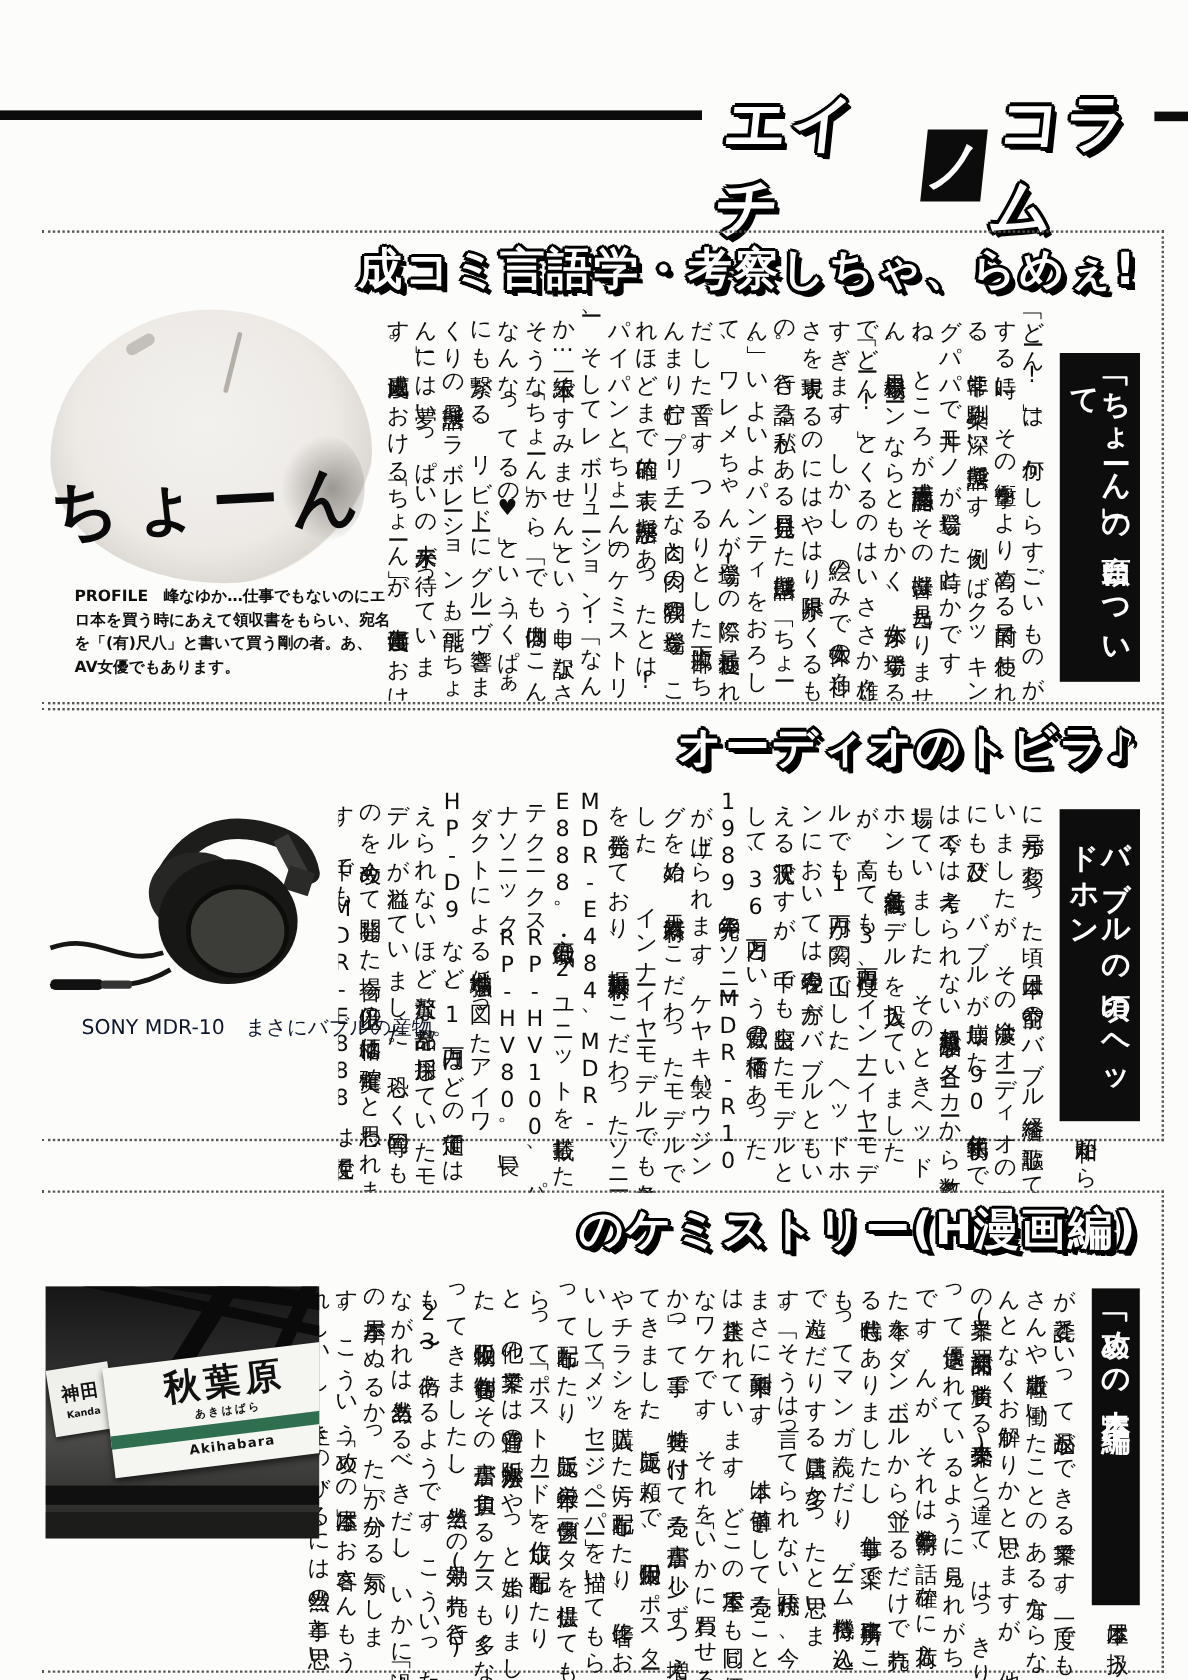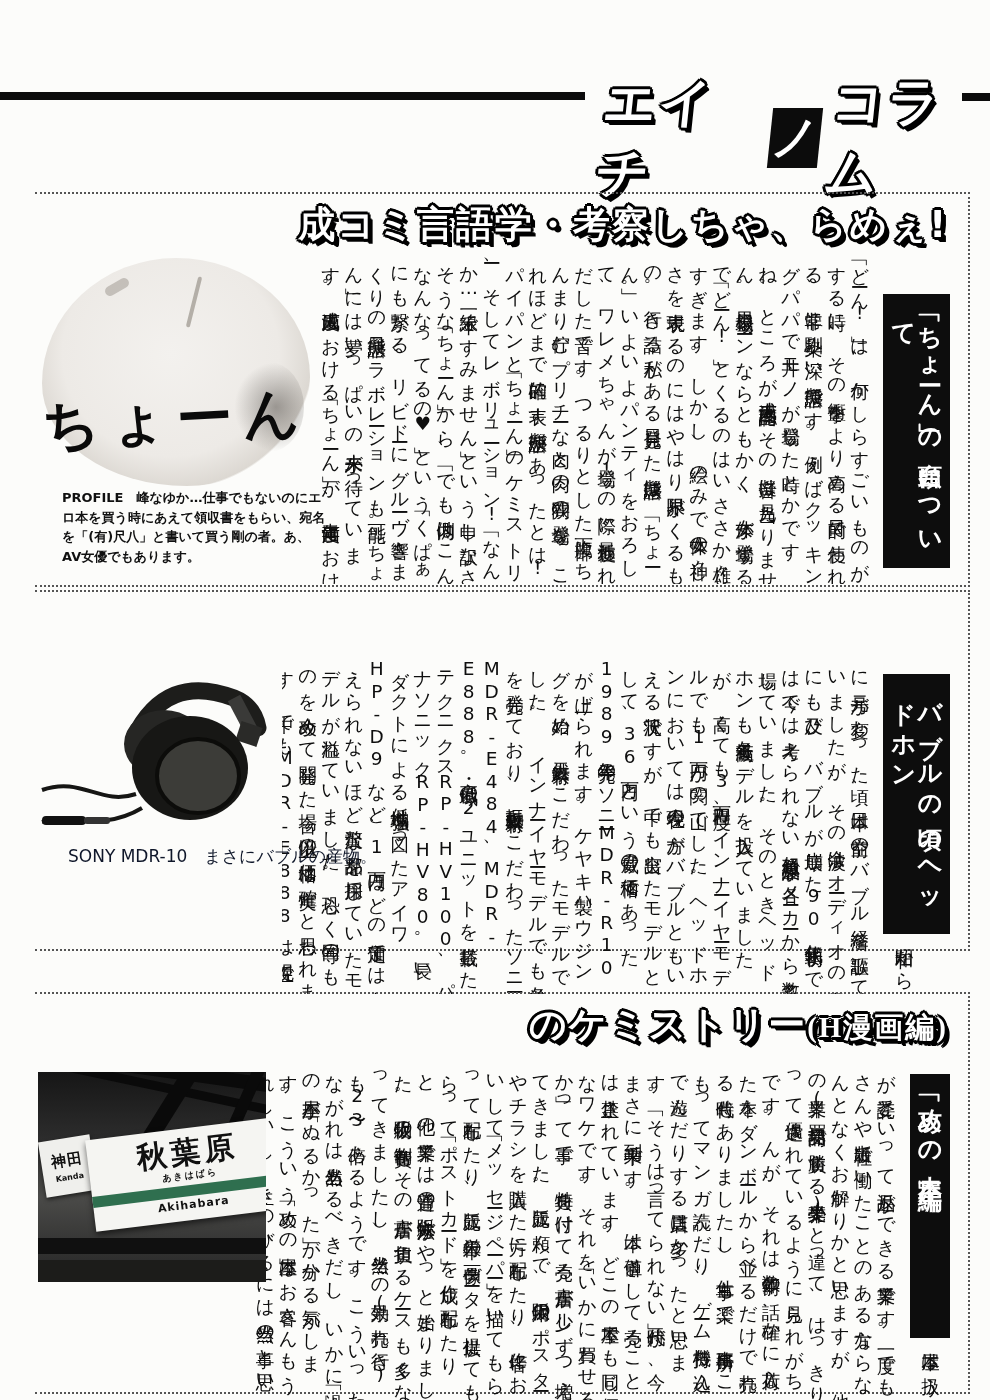--- a/index.html
+++ b/index.html
@@ -28,21 +28,21 @@
   }
   
   .secbox{
     position:absolute;left:35px;width:933px;
     border-top:2px dotted #555;border-right:2px dotted #555;border-bottom:2px dotted #555;
   }
   .sec-title{
     position:absolute;right:42px;white-space:nowrap;
     font-size:37px;font-weight:900;letter-spacing:2px;
   }
-  .sec-title .paren{font-size:29px;font-family:Liberation Serif, serif;}
+  .sec-title .paren{font-size:37px;}
   
   .vtext{
     position:absolute;right:40px;overflow:hidden;
     writing-mode:vertical-rl;text-orientation:upright;
     font-size:18.5px;line-height:23px;letter-spacing:1.5px;font-weight:500;color:#0e0e0e;
     text-align:start;
   }
   .banner{
     display:inline-block;background:#0d0d0d;color:#fff;
     padding:12px 7px;margin-left:12px;
@@ -112,20 +112,23 @@
   </div>
   <div class="blob">
     <span class="smudge1"></span>
     <span class="smudge2"></span>
     <span class="shade"></span>
     <div class="blob-word">ちょーん</div>
   </div>
   <div class="profile" style="left:62px;top:488px;width:266px;">PROFILE　峰なゆか…仕事でもないのにエロ本を買う時にあえて領収書をもらい、宛名を「(有)尺八」と書いて買う剛の者。あ、AV女優でもあります。</div>
 
   <div class="secbox" style="top:590px;height:357px;"></div>
+  <div class="sec-title otl" style="top:598px;">
+    <span>オーディオのトビラ♪</span><span class="paren"></span>
+  </div>
   <div class="vtext" style="top:658px;height:336px;max-width:668px;">
     <span class="banner" style="height:236px;margin-top:16px;">バブルの頃のヘッドホン</span><span>昭和から平成に元号が変わった頃、日本は空前のバブル経済を謳歌していましたが、その余波はオーディオの世界にも及び、バブルが崩壊した90年代初頭までは今では考えられない超弩級製品が各メーカーから数多く登場していました。そのときヘッドホンも各社高級モデルを投入していましたが、高くても3万円程度、インナーイヤーモデルでも1万円が関の山でした。ヘッドホンにおいては今現在の方がバブルともいえる状況ですが、中でも突出したモデルとして、36万円という脅威の価格であった1989年発売のソニーMDR-R10が上げられます。ケヤキ製ハウジングを始め、天然素材にこだわったモデルでした。　インナーイヤーモデルでも各社高級機を発売しており、振動板素材にこだわったソニーMDR-E484、MDR-E888。高・低域の2ユニットを搭載したテクニクスRP-HV100、パナソニックRP-HV80。長いダクトによる低域増強を図ったアイワHP-D9など、1万円ほどの定価では考えられないほど贅沢な部品を採用していたモデルが溢れていました。恐らく同等のものを今改めて開発した場合、倍以上の価格は確実だと思われます。中でもMDR-E888は現在でも販売されている数少ないバブル組の生き残りモデルです。最新機種との聴き較べも面白いかもしれませんね。</span>
   </div>
   <svg style="position:absolute;left:38px;top:666px;" width="246" height="172" viewBox="0 0 246 172">
     <path d="M96 72 Q128 6 196 32 Q216 40 220 62" fill="none" stroke="#1d1d1b" stroke-width="17" stroke-linecap="round"></path>
     <path d="M196 32 L216 70" fill="none" stroke="#3a3a38" stroke-width="14"></path>
     <rect x="200" y="58" width="22" height="20" fill="#2a2a28" transform="rotate(18 211 68)"></rect>
     <ellipse cx="126" cy="78" rx="40" ry="34" fill="#262624"></ellipse>
     <ellipse cx="152" cy="102" rx="58" ry="52" fill="#171715"></ellipse>
     <ellipse cx="160" cy="110" rx="41" ry="37" fill="#3c3c38"></ellipse>

